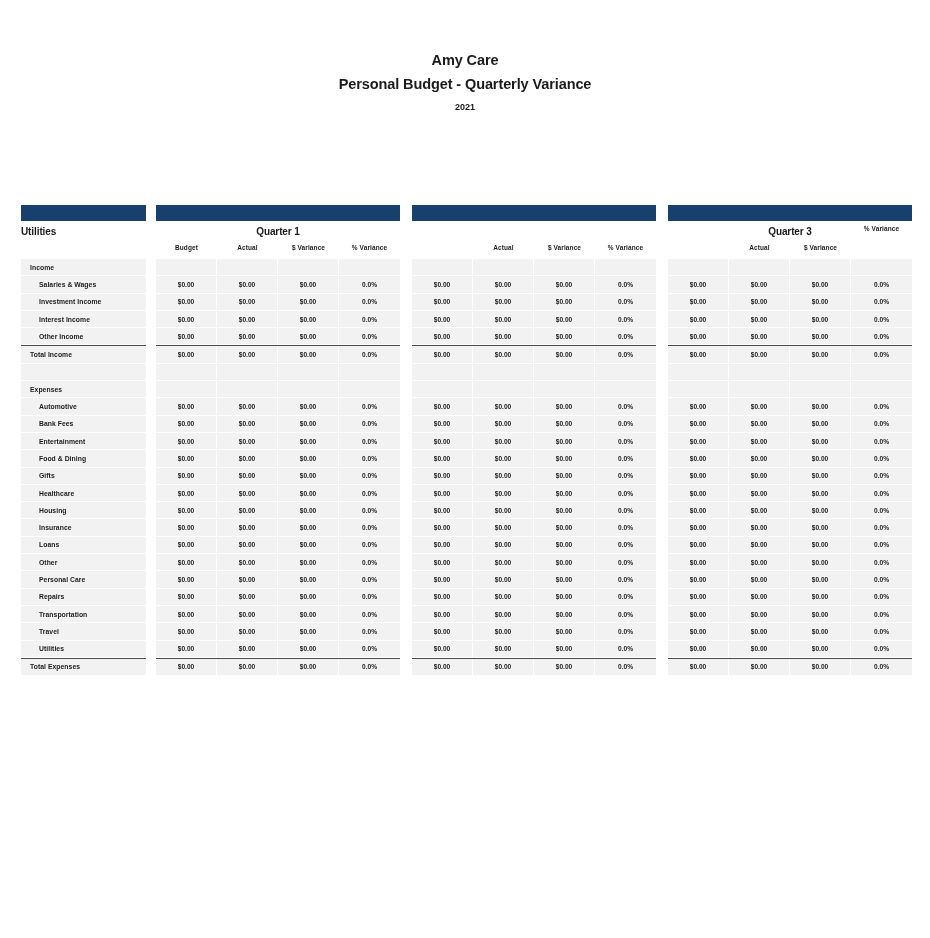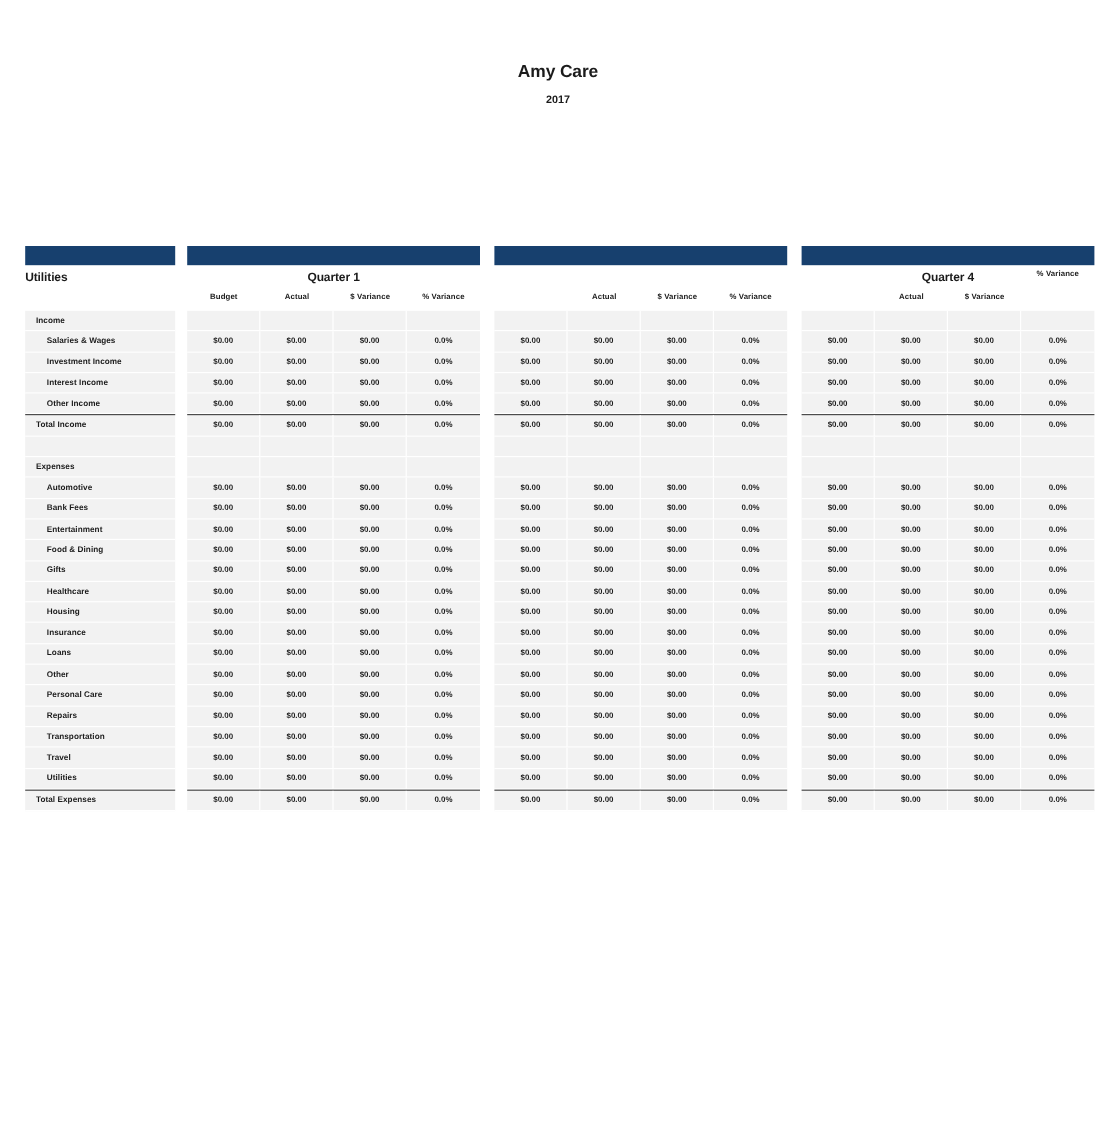--- a/index.html
+++ b/index.html
@@ -140,21 +140,22 @@
   }
   .num-cell.empty {
     color: transparent;
   }
 </style>
 </head>
 <body>
 
 <div class="title-block">
   <div class="title-name">Amy Care</div>
-  <div class="title-year">2017</div>
+  <div class="title-subject">Personal Budget - Quarterly Variance</div>
+  <div class="title-year">2021</div>
 </div>
 
 <div class="sheet">
 
   <div class="bluebar" style="left:21px; width:125px;"></div>
   <div class="block-title left" style="left:21px; width:125px;">Utilities</div>
   <div class="grid" id="category-grid" style="left:21px; width:125px;">
       <div class="row">
         <div class="cat-cell">Income</div>
       </div>
@@ -528,21 +529,21 @@
       </div>
       <div class="row total">
         <div class="num-cell" style="width: 61px;">$0.00</div>
         <div class="num-cell" style="width: 61px;">$0.00</div>
         <div class="num-cell" style="width: 61px;">$0.00</div>
         <div class="num-cell" style="width: 61px;">0.0%</div>
       </div>
     </div>
 
   <div class="bluebar" style="left:668px; width:244px;"></div>
-  <div class="block-title" style="left:668px; width:244px;">Quarter 4</div>
+  <div class="block-title" style="left:668px; width:244px;">Quarter 3</div>
   <div class="subhead" style="left:668px; width:61px;"></div>
   <div class="subhead" style="left:729px; width:61px;">Actual</div>
   <div class="subhead" style="left:790px; width:61px;">$ Variance</div>
   <div class="subhead raised" style="left:851px; width:61px;">% Variance</div>
   <div class="grid" id="q2-grid" style="left:668px; width:244px;">
       <div class="row">
         <div class="num-cell empty" style="width: 61px;"></div>
         <div class="num-cell empty" style="width: 61px;"></div>
         <div class="num-cell empty" style="width: 61px;"></div>
         <div class="num-cell empty" style="width: 61px;"></div>

